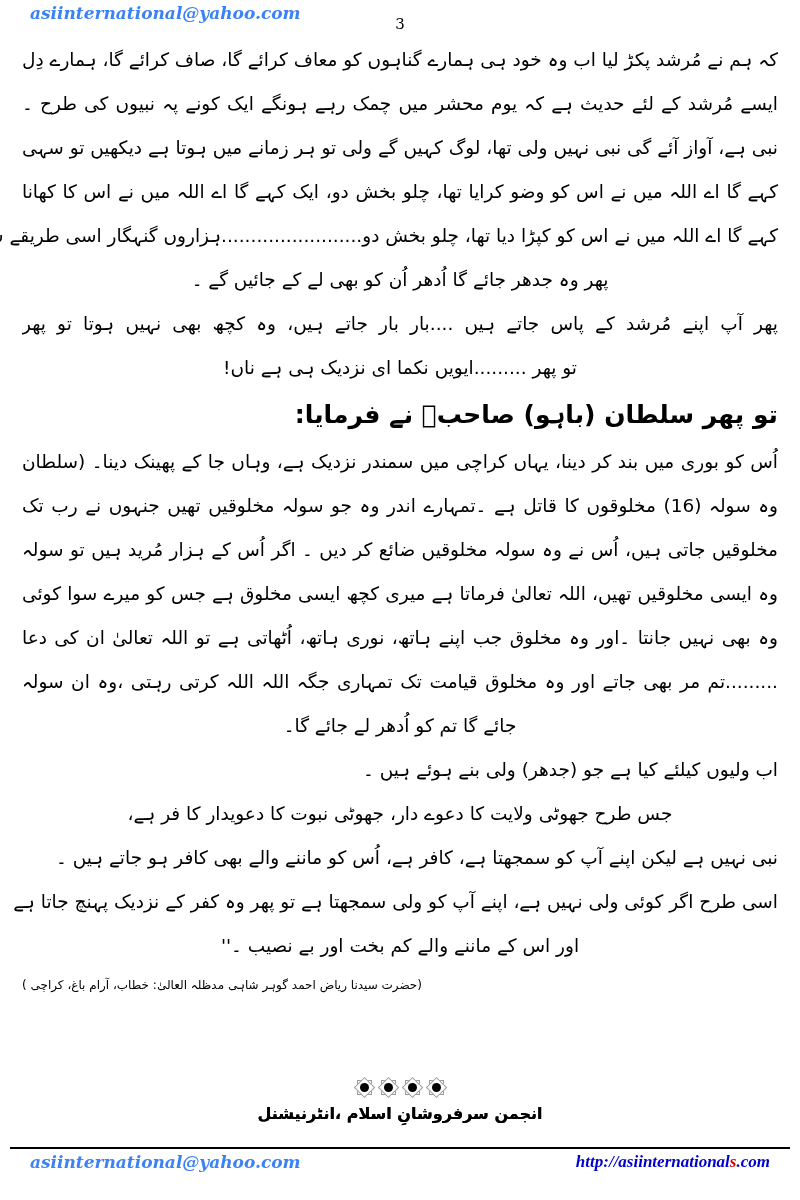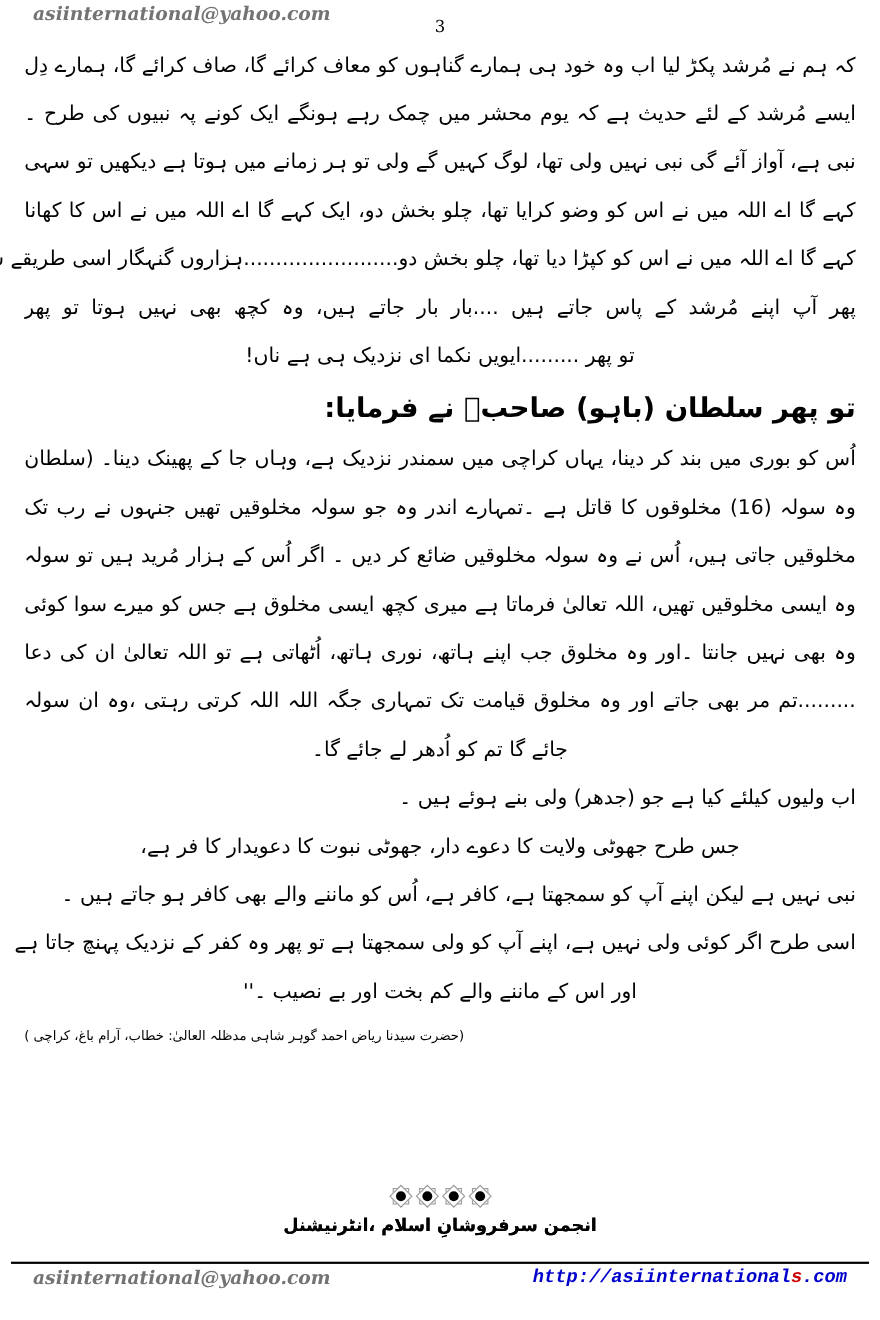--- a/index.html
+++ b/index.html
@@ -10,21 +10,21 @@
     background:#ffffff;
     font-family:"DejaVu Sans", sans-serif;
     color:#000;
     overflow:hidden;
   }
   
   .top-bar{position:absolute;top:0;left:0;right:0;height:40px;}
   .email-link{
     font-family:"DejaVu Serif", serif;
     font-style:italic;font-weight:bold;
-    font-size:17px;color:#737373;text-decoration:none;
+    font-size:17px;color:#3b82f6;text-decoration:none;
   }
   .top-email{position:absolute;top:3px;left:30px;}
   .page-number{
     position:absolute;top:15px;left:0;right:0;text-align:center;
     font-family:"DejaVu Serif", serif;font-size:15px;color:#000;
   }
   
   .body-text{
     position:absolute;top:38px;left:22px;right:22px;
     direction:rtl;
@@ -61,21 +61,21 @@
   }
   .footer-rule{
     position:absolute;top:1147px;left:10px;right:10px;height:0;
     border-top:2px solid #000;
   }
   .footer-links{
     position:absolute;top:1152px;left:30px;right:30px;
     display:flex;justify-content:space-between;align-items:flex-start;
   }
   .site-url{
-    font-family:Liberation Mono, monospace;
+    font-family:Liberation Serif, serif;
     font-style:italic;font-weight:bold;
     font-size:17px;color:#0000cc;text-decoration:none;
   }
   .site-url .hl{color:#cc0000;}
 </style>
 </head>
 <body>
 
 <div class="page">
 
@@ -83,20 +83,21 @@
     <a class="email-link top-email" href="#">asiinternational@yahoo.com</a>
     <div class="page-number">3</div>
   </div>
 
   <div class="body-text" id="body-lines">
       <div class="line j">کہ ہم نے مُرشد پکڑ لیا اب وہ خود ہی ہمارے گناہوں کو معاف کرائے گا، صاف کرائے گا، ہمارے دِل کا زنگ اُتارے گا۔ بلکہ</div>
       <div class="line j">ایسے مُرشد کے لئے حدیث ہے کہ یوم محشر میں چمک رہے ہونگے ایک کونے پہ نبیوں کی طرح ۔ لوگ کہیں گے  پتا نہیں یہ کونسا</div>
       <div class="line j">نبی ہے، آواز آئے گی نبی نہیں ولی تھا،  لوگ کہیں گے ولی تو ہر زمانے میں ہوتا ہے دیکھیں تو سہی جا کے ۔ پہچان جائیں گے ۔ ایک</div>
       <div class="line j">کہے گا اے اللہ میں نے اس کو وضو کرایا تھا،  چلو بخش دو،  ایک کہے گا اے اللہ میں نے اس کا کھانا کھلایا تھا،  چلو بخش دو،  ایک</div>
       <div class="line c">کہے گا اے اللہ میں نے اس کو کپڑا دیا تھا، چلو بخش دو........................ہزاروں گنہگار اسی طریقے سے بخشے جائیں گے ۔</div>
+      <div class="line c">پھر وہ جدھر جائے گا اُدھر اُن کو بھی لے کے جائیں گے ۔</div>
       <div class="line j">پھر آپ اپنے مُرشد کے پاس جاتے ہیں ....بار بار جاتے ہیں،  وہ کچھ بھی نہیں ہوتا تو پھر ..............وہ کامل نہیں ہے نا!</div>
       <div class="line c">تو پھر  .........ایویں نکما ای نزدیک ہی ہے ناں!</div>
       <div class="line r large">تو پھر سلطان (باہو) صاحبؒ نے فرمایا:</div>
       <div class="line j">اُس کو بوری میں بند کر دینا، یہاں کراچی میں سمندر نزدیک ہے، وہاں جا کے پھینک دینا۔  (سلطان باہوؒ) کہتے ہیں کہ</div>
       <div class="line j">وہ سولہ (16) مخلوقوں کا قاتل ہے ۔تمہارے اندر وہ جو سولہ مخلوقیں تھیں جنہوں نے رب تک پہنچانا تھا، رب تک یہ جسم نہیں جاتا</div>
       <div class="line j">مخلوقیں جاتی ہیں،  اُس نے وہ سولہ مخلوقیں ضائع کر دیں ۔  اگر اُس کے ہزار مُرید ہیں تو سولہ ہزار کا قاتل ہے نا؟</div>
       <div class="line j">وہ ایسی مخلوقیں تھیں،  اللہ تعالیٰ فرماتا ہے میری کچھ ایسی مخلوق ہے جس کو میرے سوا کوئی نہیں جانتا،  وہ جس کے اندر ہیں</div>
       <div class="line j">وہ بھی نہیں جانتا ۔اور وہ مخلوق جب اپنے ہاتھ،  نوری ہاتھ،  اُٹھاتی ہے تو اللہ تعالیٰ ان کی دعا قبول فرماتا ہے ۔اور وہ مخلوق تھی</div>
       <div class="line j">.........تم مر بھی جاتے اور وہ مخلوق قیامت تک تمہاری جگہ اللہ اللہ کرتی رہتی ،وہ ان سولہ مخلوقوں کا قاتل ہے ۔تو پھر بتاؤ جدھر وہ</div>
       <div class="line c">جائے گا تم کو اُدھر لے جائے گا۔</div>

